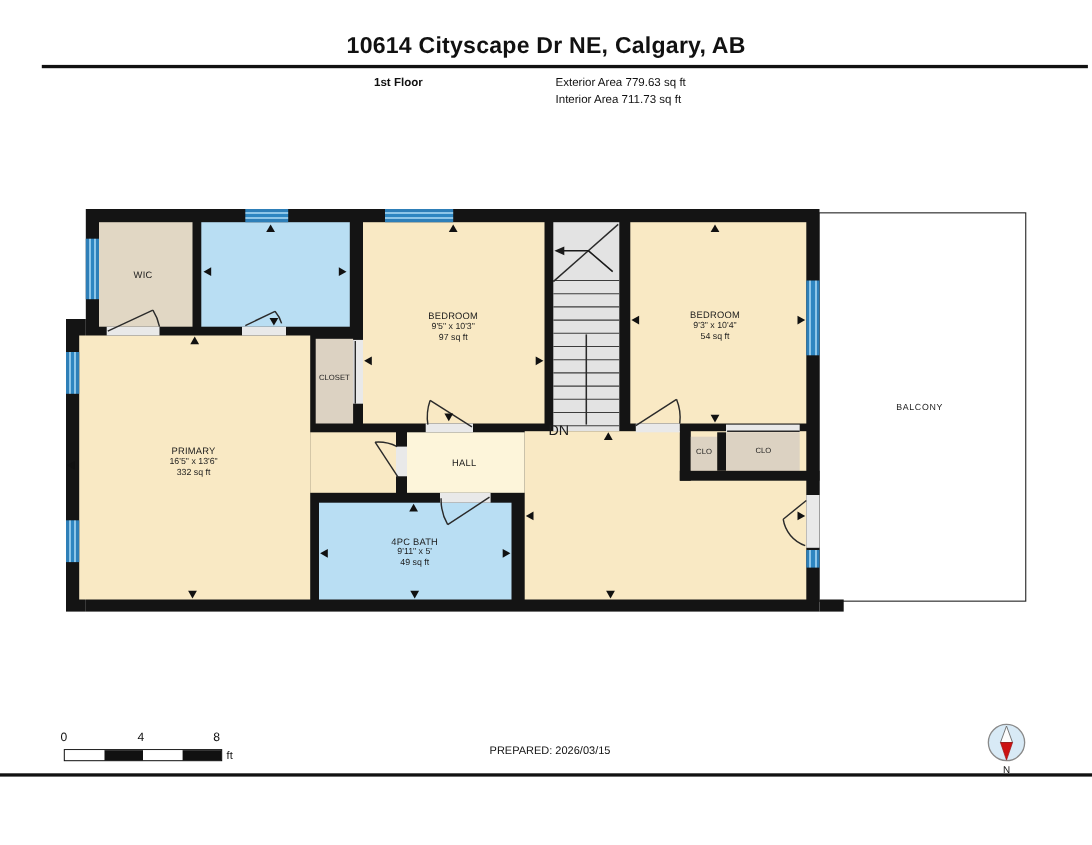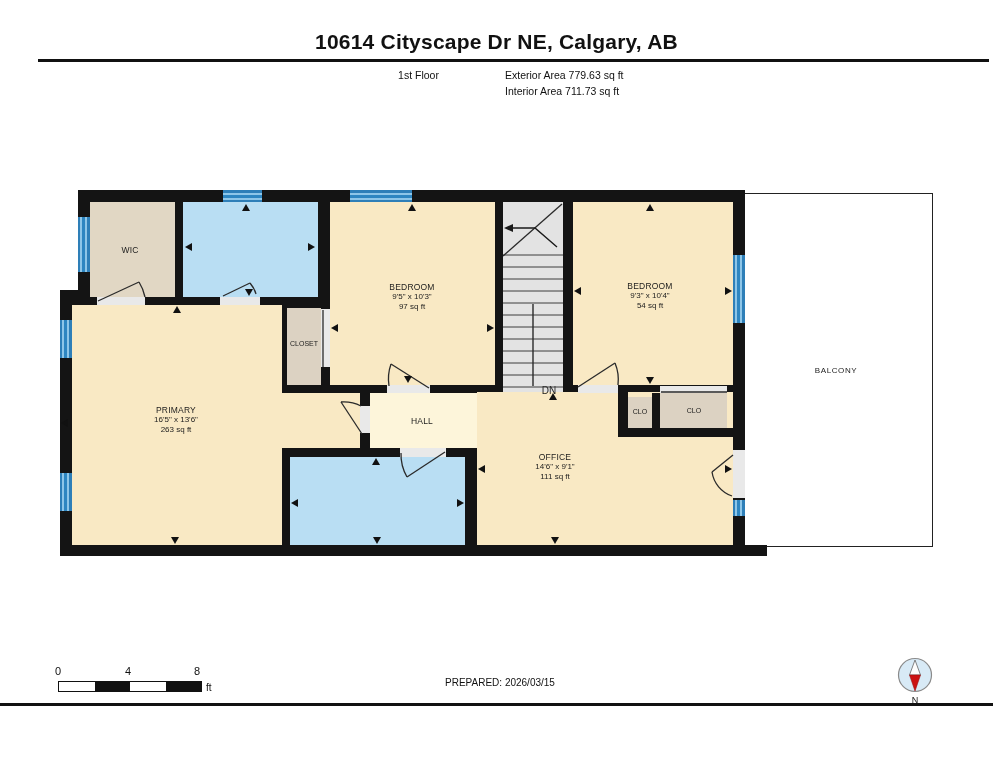--- a/index.html
+++ b/index.html
@@ -41,21 +41,21 @@
   #nlabel{font-size:9px;text-align:center;}
   svg.overlay{position:absolute;left:0;top:0;pointer-events:none;}
 </style>
 </head>
 <body>
 
 <div id="page">
 
   <div class="abs" id="title">10614 Cityscape Dr NE, Calgary, AB</div>
   <div class="abs" id="hrule"></div>
-  <div class="abs hinfo" style="top:69px;left:340px;width:157px;text-align:center;font-weight:normal;">1st Floor</div>
+  <div class="abs hinfo" style="top:69px;left:340px;width:157px;text-align:left;font-weight:bold;">1st Floor</div>
   <div class="abs hinfo" style="top:69px;left:505px;">Exterior Area 779.63 sq ft</div>
   <div class="abs hinfo" style="top:85px;left:505px;">Interior Area 711.73 sq ft</div>
 
   <div class="abs balcony" style="left:744px;top:193px;width:189px;height:354px;"></div>
   <div class="abs balc-label" style="left:776px;top:366px;width:120px;">BALCONY</div>
 
   <div class="abs wall" style="left:78px;top:190px;width:667px;height:366px;"></div>
   <div class="abs wall" style="left:60px;top:290px;width:18px;height:266px;"></div>
   <div class="abs wall" style="left:745px;top:545px;width:22px;height:11px;"></div>
 
@@ -107,37 +107,37 @@
     <span>97 sq ft</span>
   </div>
   <div class="abs rlabel" style="left:590px;top:281px;width:120px;">
     <span class="rname">BEDROOM</span>
     <span>9'3" x 10'4"</span>
     <span>54 sq ft</span>
   </div>
   <div class="abs rlabel" style="left:116px;top:405px;width:120px;">
     <span class="rname">PRIMARY</span>
     <span>16'5" x 13'6"</span>
-    <span>263 sq ft</span>
+    <span>332 sq ft</span>
   </div>
   <div class="abs rlabel" style="left:392px;top:416px;width:60px;">
     <span class="rname">HALL</span>
   </div>
-  <div class="abs rlabel" style="left:495px;top:452px;width:120px;">
-    <span class="rname">OFFICE</span>
-    <span>14'6" x 9'1"</span>
-    <span>111 sq ft</span>
+  <div class="abs rlabel" style="left:317px;top:487px;width:120px;">
+    <span class="rname">4PC BATH</span>
+    <span>9'11" x 5'</span>
+    <span>49 sq ft</span>
   </div>
   <div class="abs rlabel tiny" style="left:622px;top:408px;width:36px;">
     <span>CLO</span>
   </div>
   <div class="abs rlabel tiny" style="left:676px;top:407px;width:36px;">
     <span>CLO</span>
   </div>
-  <div class="abs rlabel" style="left:535px;top:386px;width:28px;font-size:10px;">
+  <div class="abs rlabel" style="left:494px;top:386px;width:28px;font-size:13px;">
     <span>DN</span>
   </div>
 
   <svg class="overlay" width="993" height="768" viewBox="0 0 993 768">
 
     <g stroke="#3c3c3c" stroke-width="1">
       <line x1="503" y1="255" x2="563" y2="255"></line>
         <line x1="503" y1="267" x2="563" y2="267"></line>
       <line x1="503" y1="279" x2="563" y2="279"></line>
         <line x1="503" y1="291" x2="563" y2="291"></line>

